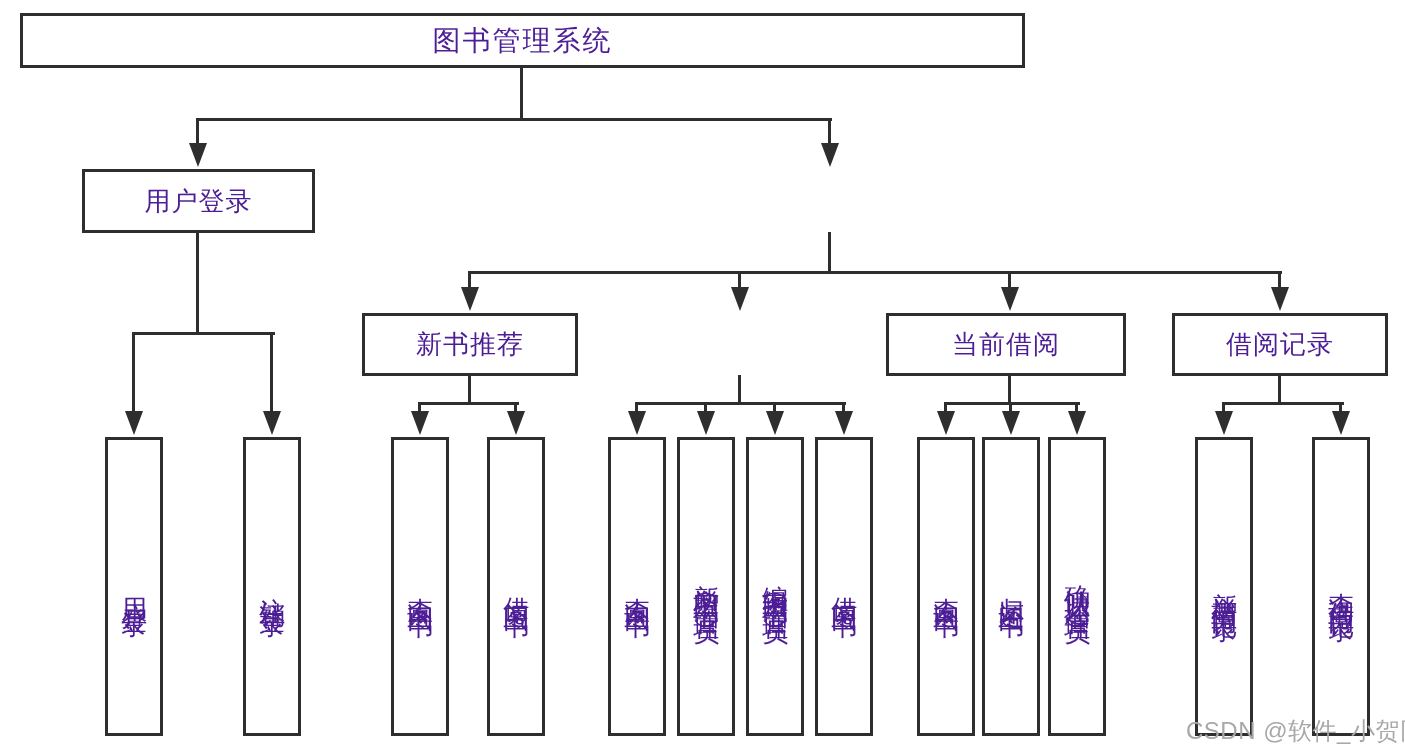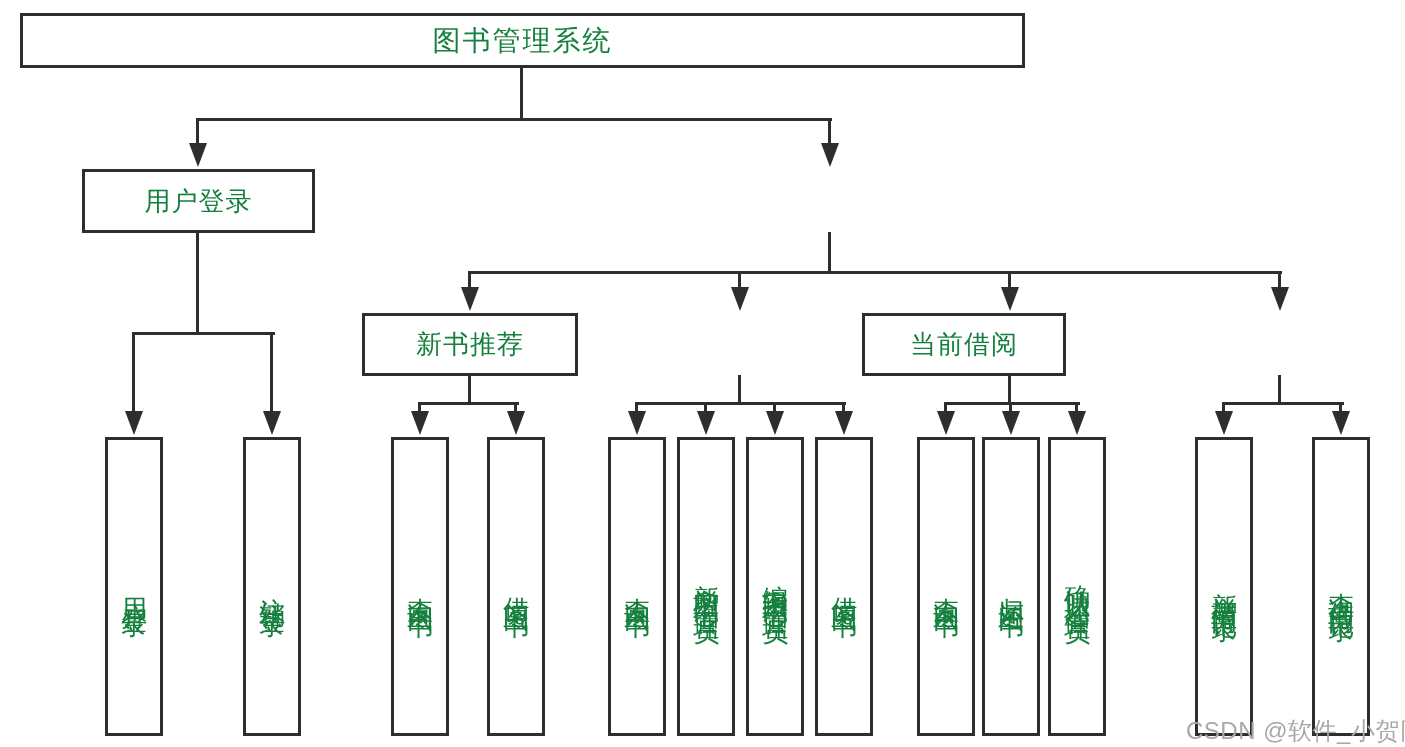--- a/index.html
+++ b/index.html
@@ -9,21 +9,21 @@
     background:#ffffff;
     overflow:hidden;
     font-family:"Liberation Sans","DejaVu Sans",sans-serif;
   }
   .node{
     position:absolute;
     box-sizing:border-box;
     border:3px solid #2e2e2e;
     background:#ffffff;
     display:flex;align-items:center;justify-content:center;
-    color:#15803d;
+    color:#4c1d95;
     font-size:26px;
     letter-spacing:1px;
     z-index:2;
   }
   .node.root{font-size:28px;letter-spacing:2px;}
   .leaf{width:58px;height:299px;top:437px;}
   .leaf .vtext{
     writing-mode:vertical-lr;
     text-orientation:mixed;
     letter-spacing:5px;
@@ -85,22 +85,25 @@
   <div class="vline" style="left:738px;top:271px;height:18px;"></div>
   <div class="arrow" style="left:731px;top:287px;"></div>
   <div class="vline" style="left:1008px;top:271px;height:18px;"></div>
   <div class="arrow" style="left:1001px;top:287px;"></div>
   <div class="vline" style="left:1278px;top:271px;height:18px;"></div>
   <div class="arrow" style="left:1271px;top:287px;"></div>
 
   <div class="node" style="left:362px;top:313px;width:216px;height:63px;">
     <span>新书推荐</span>
   </div>
-  <div class="node" style="left:862px;top:313px;width:204px;height:63px;">
+  <div class="node" style="left:886px;top:313px;width:240px;height:63px;">
     <span>当前借阅</span>
+  </div>
+  <div class="node" style="left:1172px;top:313px;width:216px;height:63px;">
+    <span>借阅记录</span>
   </div>
 
   <div class="vline" style="left:468px;top:375px;height:30px;"></div>
   <div class="hline" style="left:418px;top:402px;width:101px;"></div>
   <div class="vline" style="left:418px;top:402px;height:14px;"></div>
   <div class="arrow" style="left:411px;top:411px;"></div>
   <div class="vline" style="left:514px;top:402px;height:14px;"></div>
   <div class="arrow" style="left:507px;top:411px;"></div>
 
   <div class="vline" style="left:738px;top:375px;height:30px;"></div>

